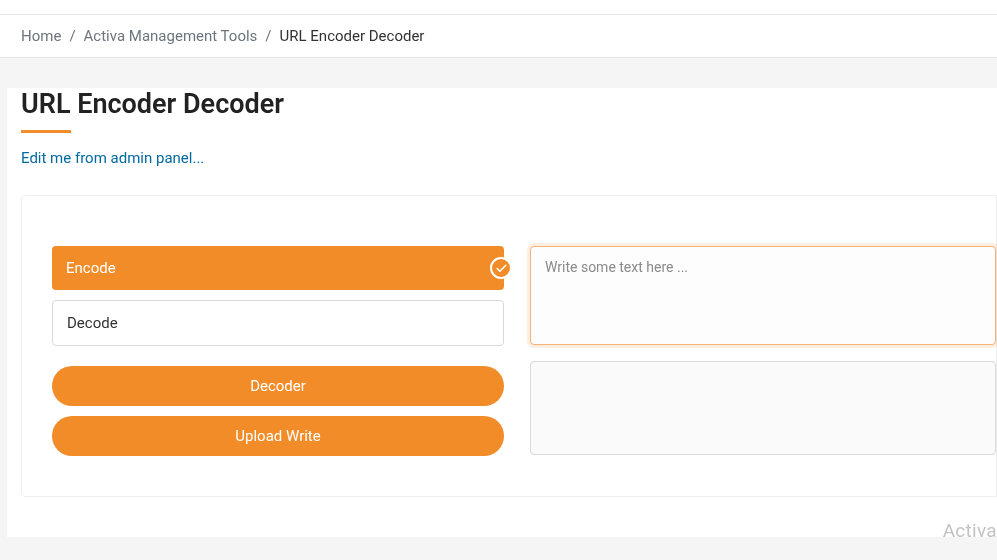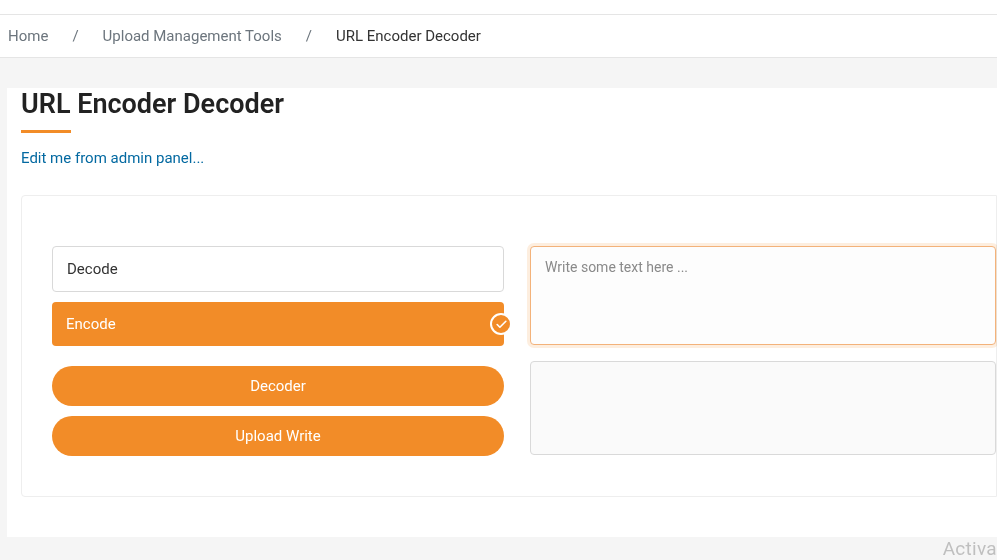--- a/index.html
+++ b/index.html
@@ -16,25 +16,25 @@
       overflow: hidden;
       position: relative;
     }
     .top-bar {
       background: #fff;
       height: 15px;
       border-bottom: 1px solid #e5e5e5;
     }
     .breadcrumb-bar {
       background: #fff;
-      padding: 12px 8px;
+      padding: 12px 21px;
       border-bottom: 1px solid #e5e5e5;
       display: flex;
       align-items: center;
-      gap: 24px;
+      gap: 8px;
       font-size: 15px;
     }
     .breadcrumb-link {
       color: #6c757d;
       cursor: pointer;
     }
     .breadcrumb-sep {
       color: #6c757d;
     }
     .breadcrumb-current {
@@ -158,63 +158,63 @@
     .output-box {
       width: 100%;
       height: 94px;
       border: 1px solid #d9d9d9;
       border-radius: 4px;
       background: #fafafa;
     }
     .watermark {
       position: absolute;
       right: 0;
-      bottom: 0;
+      bottom: 18px;
       color: #a9a9a9;
       font-size: 19px;
       font-weight: 400;
       letter-spacing: 0.3px;
       opacity: 0.7;
     }
   </style>
 </head>
 <body>
 
 <div class="top-bar"></div>
 
 <div class="breadcrumb-bar">
   <span class="breadcrumb-link">Home</span>
   <span class="breadcrumb-sep">/</span>
-  <span class="breadcrumb-link">Upload Management Tools</span>
+  <span class="breadcrumb-link">Activa Management Tools</span>
   <span class="breadcrumb-sep">/</span>
   <span class="breadcrumb-current">URL Encoder Decoder</span>
 </div>
 
 <div class="page-wrap">
   <div class="card">
     <h1 class="page-title">URL Encoder Decoder</h1>
     <div class="title-underline"></div>
     <div class="subtitle">Edit me from admin panel...</div>
 
     <div class="inner-card">
       <div class="left-col">
-
-        <div class="option inactive">
-          <span>Decode</span>
-        </div>
 
         <div class="option active">
           <span>Encode</span>
           <span class="check-badge">
             <svg viewBox="0 0 24 24" fill="none" stroke="#fff" stroke-width="3" stroke-linecap="round" stroke-linejoin="round">
               <polyline points="4 12 9 17 20 6"></polyline>
             </svg>
           </span>
         </div>
 
+        <div class="option inactive">
+          <span>Decode</span>
+        </div>
+
         <button class="btn">Decoder</button>
         <button class="btn">Upload Write</button>
       </div>
 
       <div class="right-col">
         <textarea class="textarea focused" placeholder="Write some text here ..." style=""></textarea>
         <div class="output-box"></div>
       </div>
     </div>
   </div>

